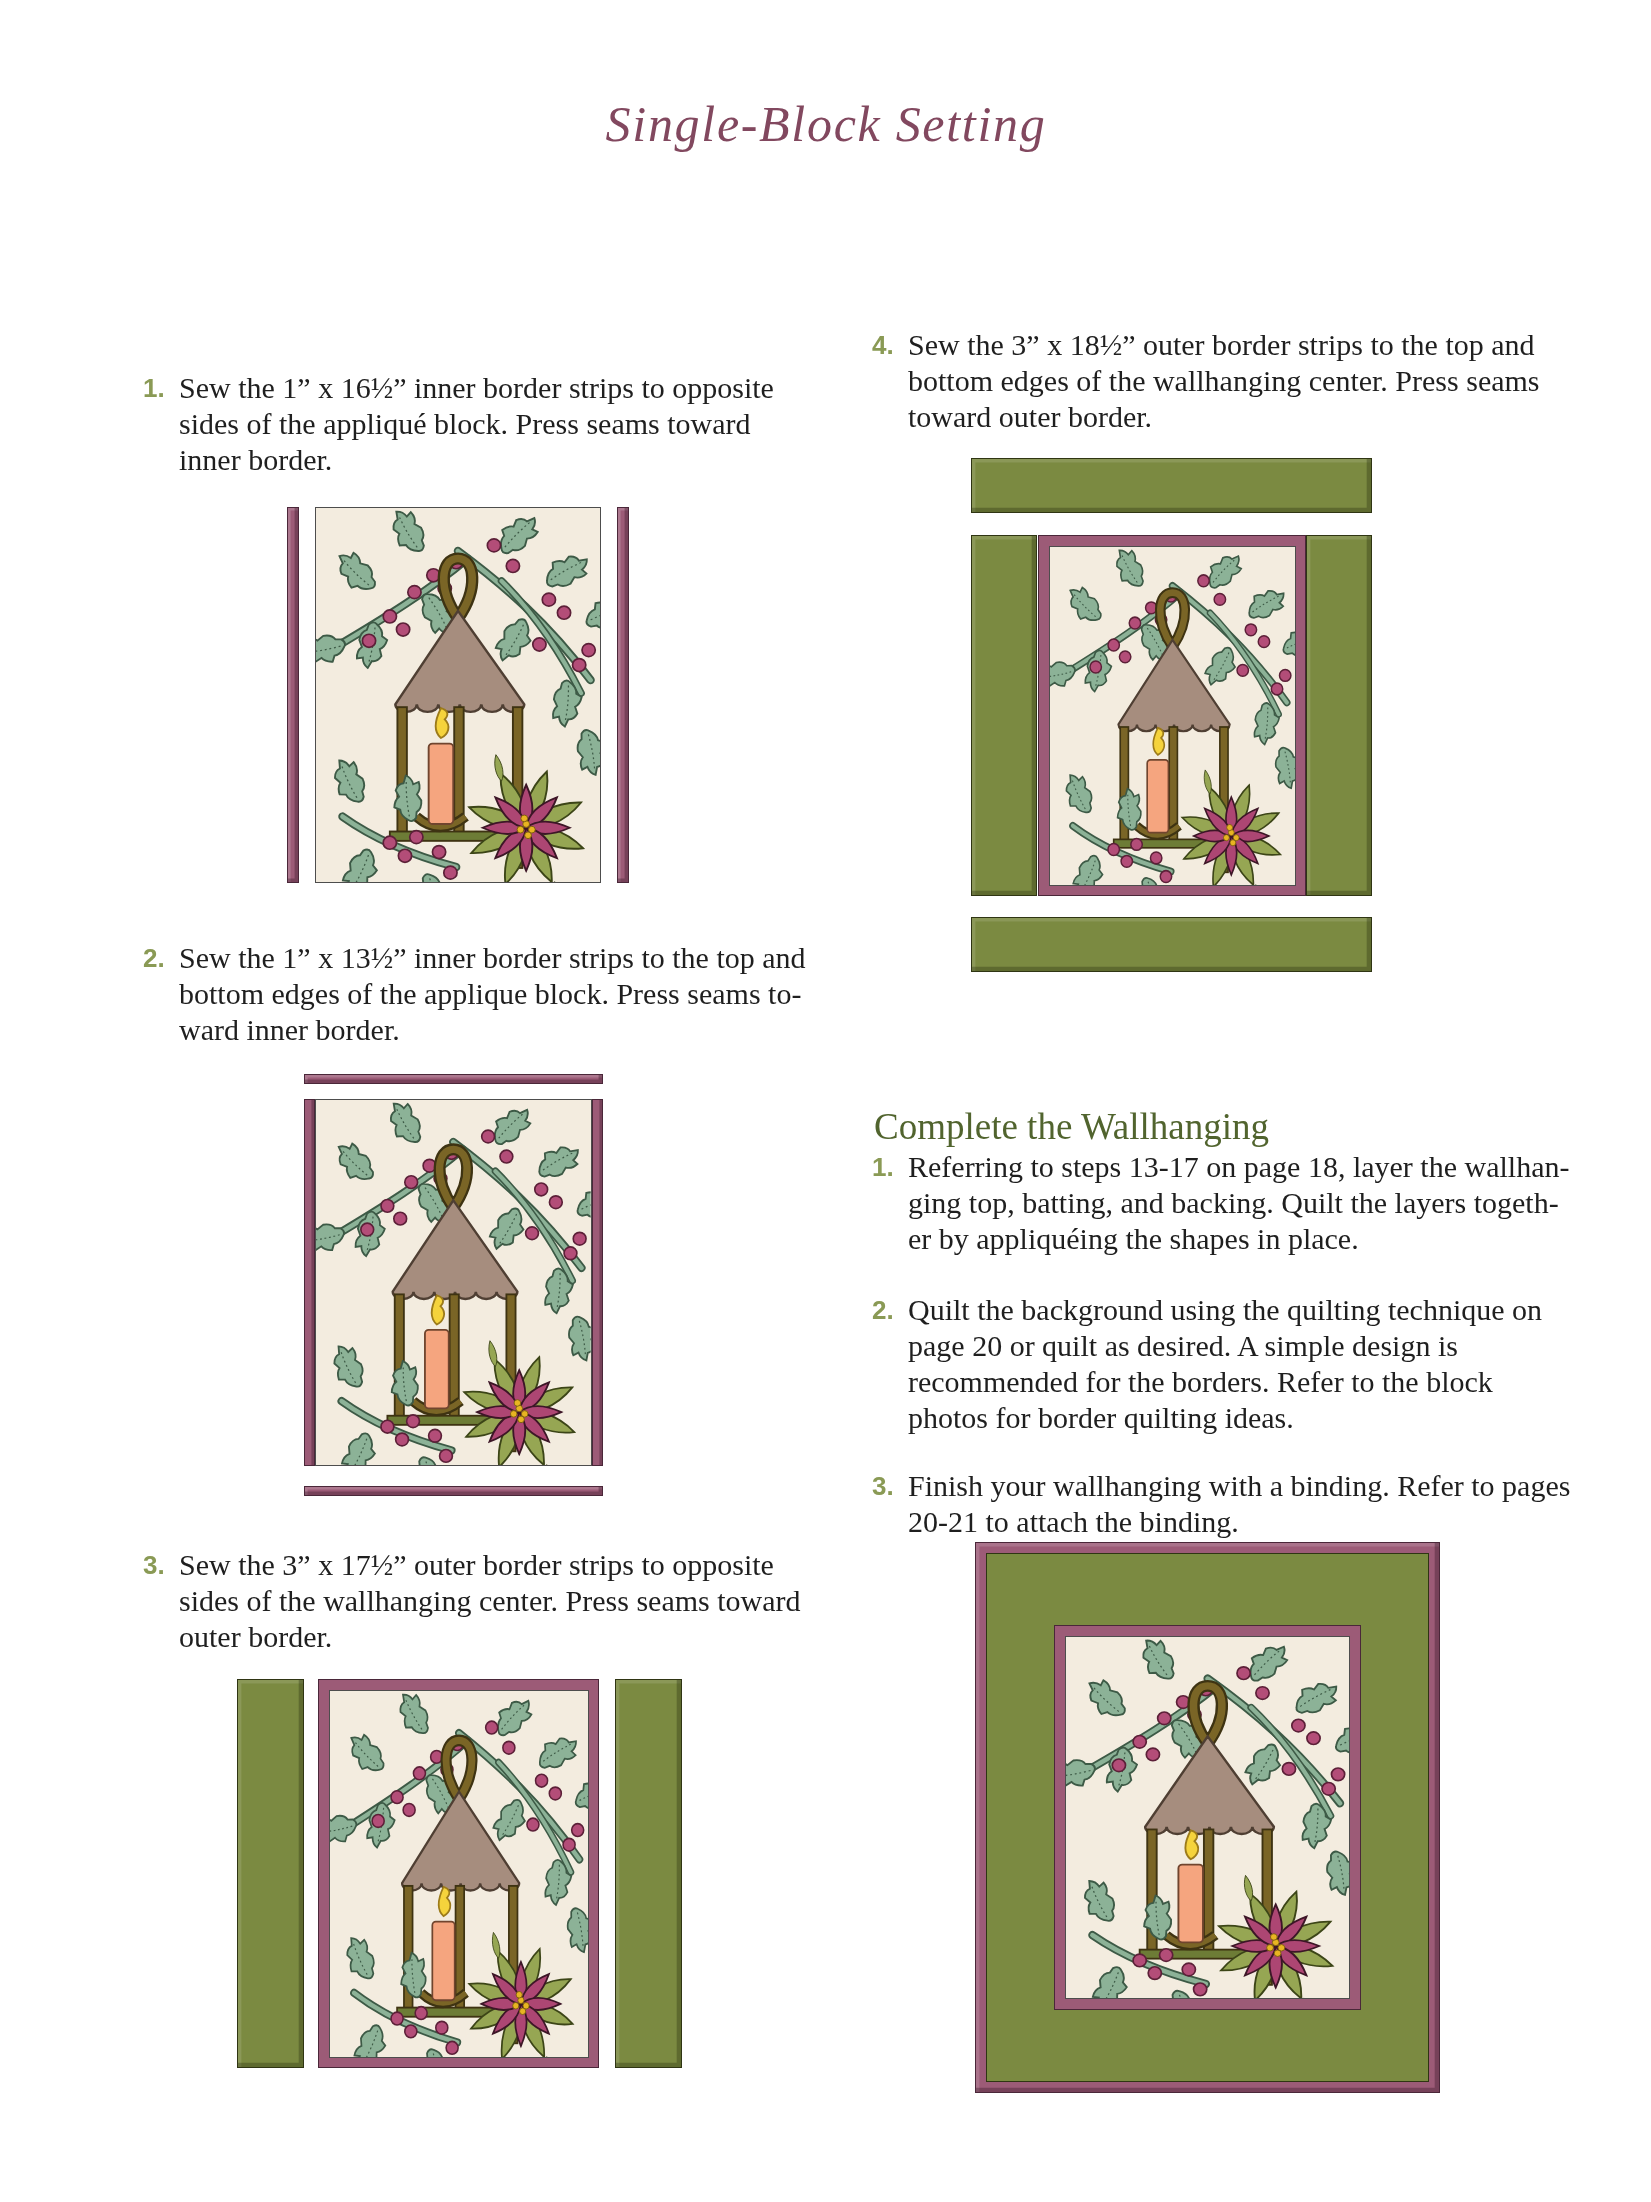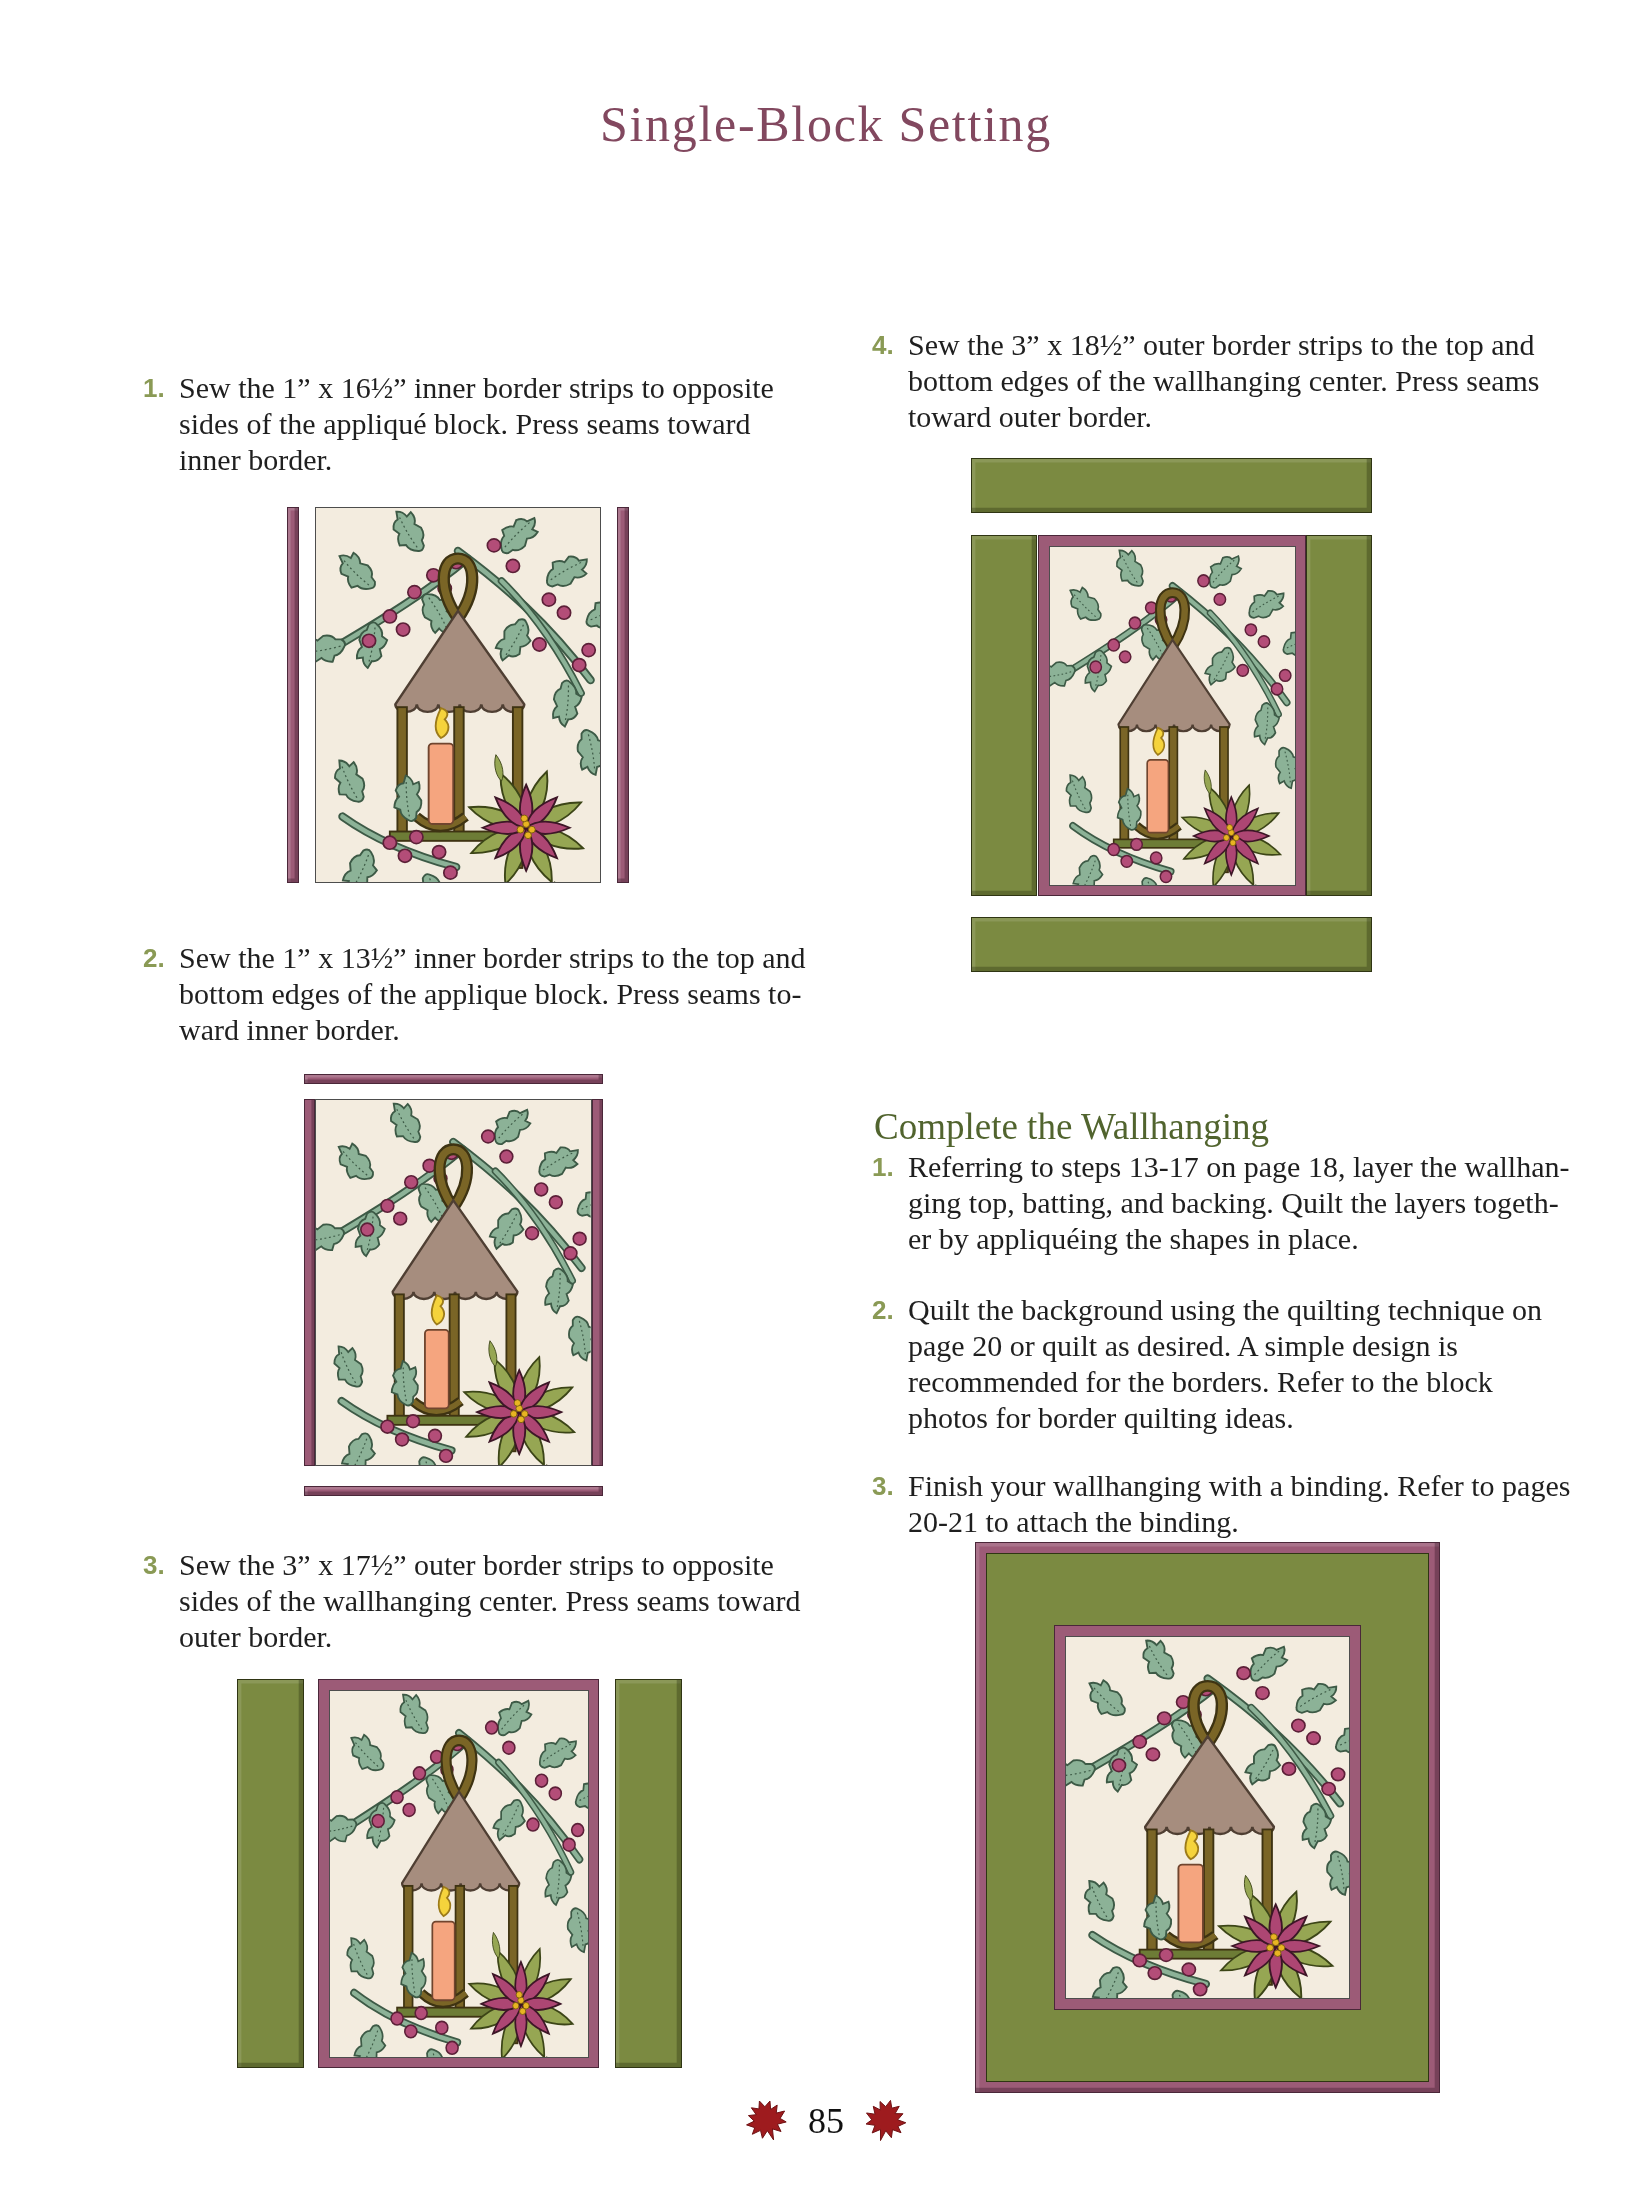--- a/index.html
+++ b/index.html
@@ -17,21 +17,21 @@
     --c-lantern-bar-green:#6d7c36;
     --c-poinsettia-magenta:#ad4673; --c-poinsettia-outline:#3d1627;
     --c-poinsettia-leaf-green:#96a653; --c-poinsettia-leaf-outline:#3c4517;
     --c-poinsettia-dot-yellow:#e8b422;
     --c-maple-leaf-red:#9e1b1e;
   }
   html,body{margin:0;padding:0;background:#e8e8e8;}
   .page{position:relative;width:1652px;height:2203px;background:#ffffff;overflow:hidden;
         font-family:"Liberation Serif",serif;color:var(--c-body-text);}
   .kicker{position:absolute;left:0;right:0;top:95px;text-align:center;
-          font-size:50px;letter-spacing:1.7px;color:var(--c-plum-title);}
+          font-size:50px;letter-spacing:1.7px;color:var(--c-plum-title);font-style:italic;}
   .script-title{position:absolute;left:0;right:0;top:143px;text-align:center;
           font-family:"DejaVu Serif",serif;font-style:italic;font-size:86px;
           color:var(--c-teal-script);}
   .sec-heading{position:absolute;font-size:37px;color:var(--c-heading-green);white-space:pre;}
   .step{position:absolute;display:flex;align-items:flex-start;}
   .step-num{font-family:"Liberation Sans",sans-serif;font-weight:bold;font-size:26px;
             line-height:36px;color:var(--c-step-number-green);width:36px;flex:0 0 36px;}
   .step-text{font-size:30px;line-height:36px;white-space:pre;}
   
   .strip{position:absolute;background:var(--c-mauve-border);border:0.9px solid var(--c-mauve-border-dark);
@@ -292,24 +292,15 @@
       <div class="minner">
         <div class="ainner2">
           <svg class="motif" viewBox="0 0 300 400" preserveAspectRatio="none">
               <use href="#block-motif"></use>
             </svg>
         </div>
       </div>
     </div>
   </div>
 
-  <div class="footer">
-    <svg class="leaf leaf-l" viewBox="0 0 100 100">
-        <use href="#maple"></use>
-      </svg>
-    <div class="page-num">85</div>
-    <svg class="leaf leaf-r" viewBox="0 0 100 100">
-        <use href="#maple"></use>
-      </svg>
-  </div>
 
 </div>
 
 
 </body></html>

